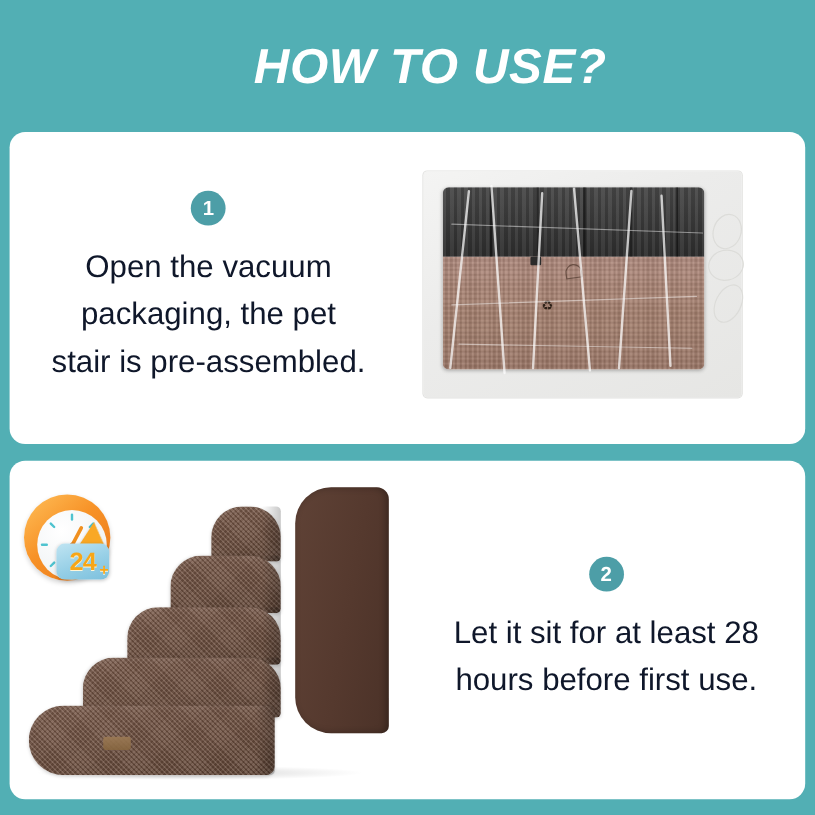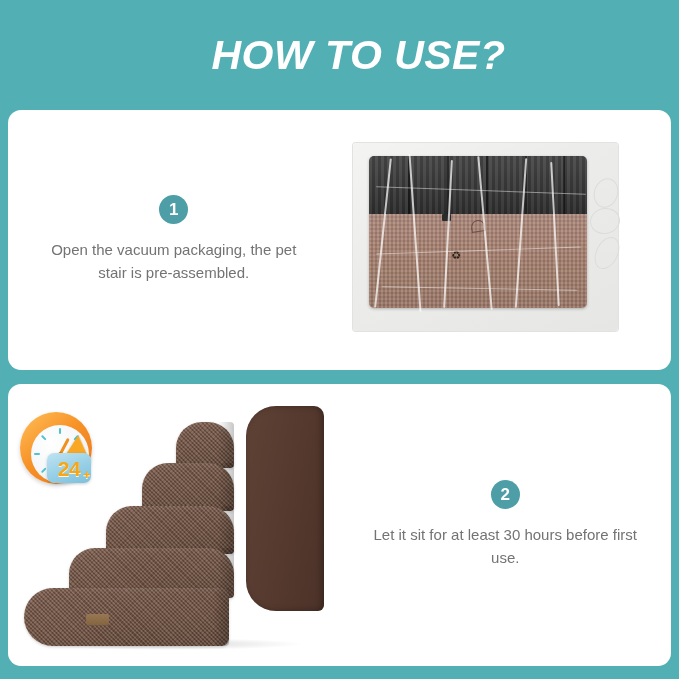--- a/index.html
+++ b/index.html
@@ -51,22 +51,22 @@
     width:29px; height:29px; border-radius:50%;
     background:#4d9ea7;
     color:#ffffff;
     font-size:17px; font-weight:bold;
     display:flex; align-items:center; justify-content:center;
     line-height:1;
     margin-bottom:15px;
     flex:none;
   }
   .step-text {
-    color:#737373;
-    font-size:15px;
+    color:#0f172a;
+    font-size:26px;
     line-height:1.52;
     text-align:center;
     max-width:265px;
   }
   .media {
     width:50%;
     height:100%;
     position:relative;
   }
 
@@ -364,18 +364,18 @@
         <div class="badge24">
           <span>24</span>
           <span class="plus">+</span>
         </div>
       </div>
 
     </div>
 
     <div class="step-block">
       <div class="badge">2</div>
-      <div class="step-text">Let it sit for at least 30 hours before first use.</div>
+      <div class="step-text">Let it sit for at least 28 hours before first use.</div>
     </div>
 
   </div>
 
 </div>
 
 </body></html>

